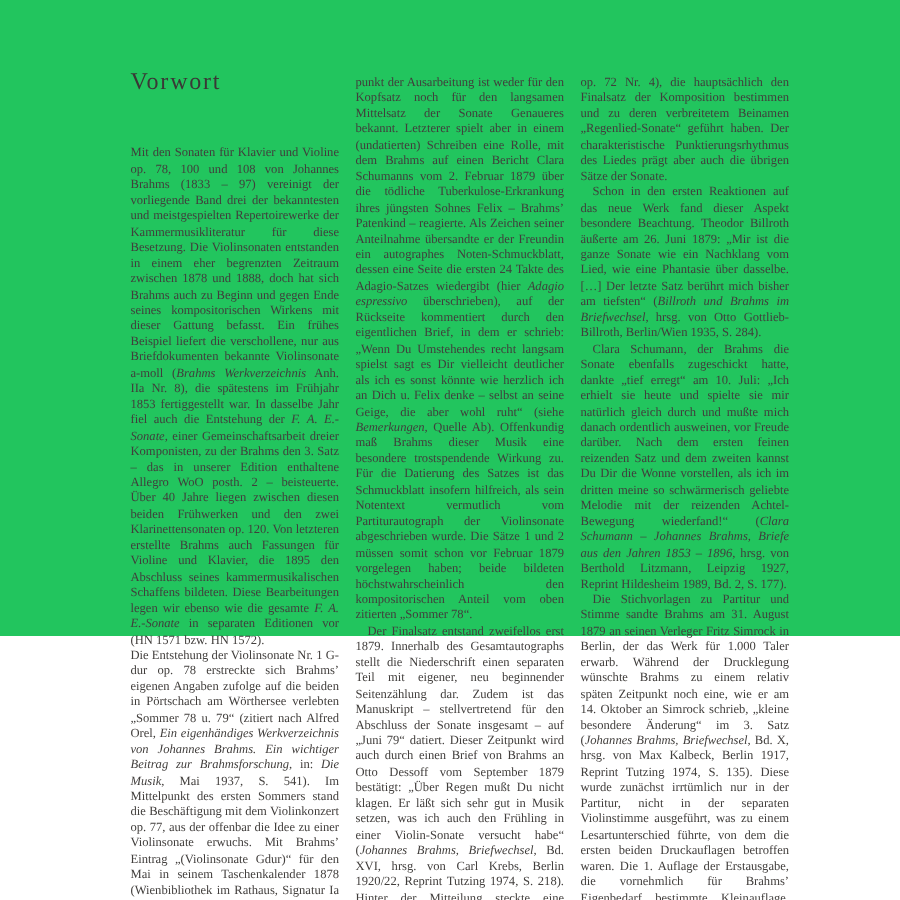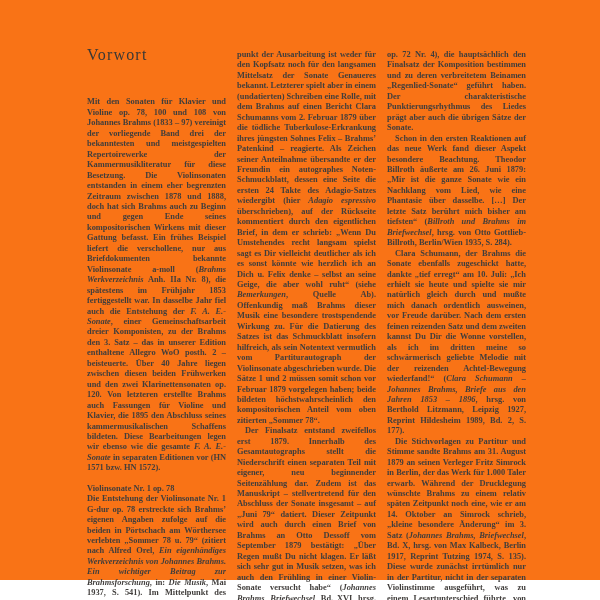--- a/index.html
+++ b/index.html
@@ -5,22 +5,22 @@
   html, body { margin: 0; padding: 0; }
   body {
     width: 600px; height: 600px;
     background: #ffffff;
     font-family: "Liberation Serif", "DejaVu Serif", serif;
     color: #413e3c;
     overflow: hidden;
   }
   .page {
     position: relative;
-    width: 600px; height: 580px;
-    background: #f97316;
+    width: 600px; height: 424px;
+    background: #22c55e;
   }
   .cols {
     position: absolute;
     left: 87px; top: 50px;
     display: flex;
     gap: 11px;
   }
   .col {
     width: 139px;
     font-size: 8.4px;
@@ -30,37 +30,36 @@
     -webkit-hyphens: auto;
   }
   h1.page-title {
     font-size: 16px;
     font-weight: normal;
     letter-spacing: 1.2px;
     margin: 0 0 37px 0;
     color: #3a3836;
     font-family: "Liberation Serif", "DejaVu Serif", serif;
   }
-  .col p { margin: 0; font-weight: bold; }
+  .col p { margin: 0; }
   .col p.indent { text-indent: 8px; }
   .col .subheading {
     font-weight: bold;
     margin-top: 10px;
   }
   em { font-style: italic; }
 </style>
 </head>
 <body>
 
 <div class="page">
   <div class="cols">
     <div class="col">
       <h1 class="page-title">Vorwort</h1>
     <p><span>Mit den Sonaten für Klavier und Violine op. 78, 100 und 108 von Johannes Brahms (1833 – 97) vereinigt der vorliegende Band drei der bekanntesten und meistgespielten Repertoirewerke der Kammermusikliteratur für diese Besetzung. Die Violinsonaten entstanden in einem eher begrenzten Zeitraum zwischen 1878 und 1888, doch hat sich Brahms auch zu Beginn und gegen Ende seines kompositorischen Wirkens mit dieser Gattung befasst. Ein frühes Beispiel liefert die verschollene, nur aus Briefdokumenten bekannte Violinsonate a-moll (</span><em>Brahms Werkverzeichnis</em><span> Anh. IIa Nr. 8), die spätestens im Frühjahr 1853 fertiggestellt war. In dasselbe Jahr fiel auch die Entstehung der </span><em>F. A. E.-Sonate</em><span>, einer Gemeinschaftsarbeit dreier Komponisten, zu der Brahms den 3. Satz – das in unserer Edition enthaltene Allegro WoO posth. 2 – beisteuerte. Über 40 Jahre liegen zwischen diesen beiden Frühwerken und den zwei Klarinettensonaten op. 120. Von letzteren erstellte Brahms auch Fassungen für Violine und Klavier, die 1895 den Abschluss seines kammermusikalischen Schaffens bildeten. Diese Bearbeitungen legen wir ebenso wie die gesamte </span><em>F. A. E.-Sonate</em><span> in separaten Editionen vor (HN 1571 bzw. HN 1572).</span></p>
-        <div class="subheading">Violinsonate Nr. 1 op. 78</div>
         <p><span>Die Entstehung der Violinsonate Nr. 1 G-dur op. 78 erstreckte sich Brahms’ eigenen Angaben zufolge auf die beiden in Pörtschach am Wörthersee verlebten „Sommer 78 u. 79“ (zitiert nach Alfred Orel, </span><em>Ein eigenhändiges Werkverzeichnis von Johannes Brahms. Ein wichtiger Beitrag zur Brahmsforschung</em><span>, in: </span><em>Die Musik</em><span>, Mai 1937, S. 541). Im Mittelpunkt des ersten Sommers stand die Beschäftigung mit dem Violinkonzert op. 77, aus der offenbar die Idee zu einer Violinsonate erwuchs. Mit Brahms’ Eintrag „(Violinsonate Gdur)“ für den Mai in seinem Taschenkalender 1878 (Wienbibliothek im Rathaus, Signatur Ia 79559) liegt die früheste Erwähnung der neu begonnenen Komposition vor. Über den Zeit-</span></p>
       </div>
     <div class="col">
         <p><span>punkt der Ausarbeitung ist weder für den Kopfsatz noch für den langsamen Mittelsatz der Sonate Genaueres bekannt. Letzterer spielt aber in einem (undatierten) Schreiben eine Rolle, mit dem Brahms auf einen Bericht Clara Schumanns vom 2. Februar 1879 über die tödliche Tuberkulose-Erkrankung ihres jüngsten Sohnes Felix – Brahms’ Patenkind – reagierte. Als Zeichen seiner Anteilnahme übersandte er der Freundin ein autographes Noten-Schmuckblatt, dessen eine Seite die ersten 24 Takte des Adagio-Satzes wiedergibt (hier </span><em>Adagio espressivo</em><span> überschrieben), auf der Rückseite kommentiert durch den eigentlichen Brief, in dem er schrieb: „Wenn Du Umstehendes recht langsam spielst sagt es Dir vielleicht deutlicher als ich es sonst könnte wie herzlich ich an Dich u. Felix denke – selbst an seine Geige, die aber wohl ruht“ (siehe </span><em>Bemerkungen</em><span>, Quelle Ab). Offenkundig maß Brahms dieser Musik eine besondere trostspendende Wirkung zu. Für die Datierung des Satzes ist das Schmuckblatt insofern hilfreich, als sein Notentext vermutlich vom Partiturautograph der Violinsonate abgeschrieben wurde. Die Sätze 1 und 2 müssen somit schon vor Februar 1879 vorgelegen haben; beide bildeten höchstwahrscheinlich den kompositorischen Anteil vom oben zitierten „Sommer 78“.</span></p>
         <p class="indent"><span>Der Finalsatz entstand zweifellos erst 1879. Innerhalb des Gesamtautographs stellt die Niederschrift einen separaten Teil mit eigener, neu beginnender Seitenzählung dar. Zudem ist das Manuskript – stellvertretend für den Abschluss der Sonate insgesamt – auf „Juni 79“ datiert. Dieser Zeitpunkt wird auch durch einen Brief von Brahms an Otto Dessoff vom September 1879 bestätigt: „Über Regen mußt Du nicht klagen. Er läßt sich sehr gut in Musik setzen, was ich auch den Frühling in einer Violin-Sonate versucht habe“ (</span><em>Johannes Brahms, Briefwechsel</em><span>, Bd. XVI, hrsg. von Carl Krebs, Berlin 1920/22, Reprint Tutzing 1974, S. 218). Hinter der Mitteilung steckte eine Anspielung auf die motivisch-thematischen Rückbezüge zu Brahms’ </span></p>
       </div>
     <div class="col">
         <p><span>op. 72 Nr. 4), die hauptsächlich den Finalsatz der Komposition bestimmen und zu deren verbreitetem Beinamen „Regenlied-Sonate“ geführt haben. Der charakteristische Punktierungsrhythmus des Liedes prägt aber auch die übrigen Sätze der Sonate.</span></p>
         <p class="indent"><span>Schon in den ersten Reaktionen auf das neue Werk fand dieser Aspekt besondere Beachtung. Theodor Billroth äußerte am 26. Juni 1879: „Mir ist die ganze Sonate wie ein Nachklang vom Lied, wie eine Phantasie über dasselbe. […] Der letzte Satz berührt mich bisher am tiefsten“ (</span><em>Billroth und Brahms im Briefwechsel</em><span>, hrsg. von Otto Gottlieb-Billroth, Berlin/Wien 1935, S. 284).</span></p>
         <p class="indent"><span>Clara Schumann, der Brahms die Sonate ebenfalls zugeschickt hatte, dankte „tief erregt“ am 10. Juli: „Ich erhielt sie heute und spielte sie mir natürlich gleich durch und mußte mich danach ordentlich ausweinen, vor Freude darüber. Nach dem ersten feinen reizenden Satz und dem zweiten kannst Du Dir die Wonne vorstellen, als ich im dritten meine so schwärmerisch geliebte Melodie mit der reizenden Achtel-Bewegung wiederfand!“ (</span><em>Clara Schumann – Johannes Brahms, Briefe aus den Jahren 1853 – 1896</em><span>, hrsg. von Berthold Litzmann, Leipzig 1927, Reprint Hildesheim 1989, Bd. 2, S. 177).</span></p>

